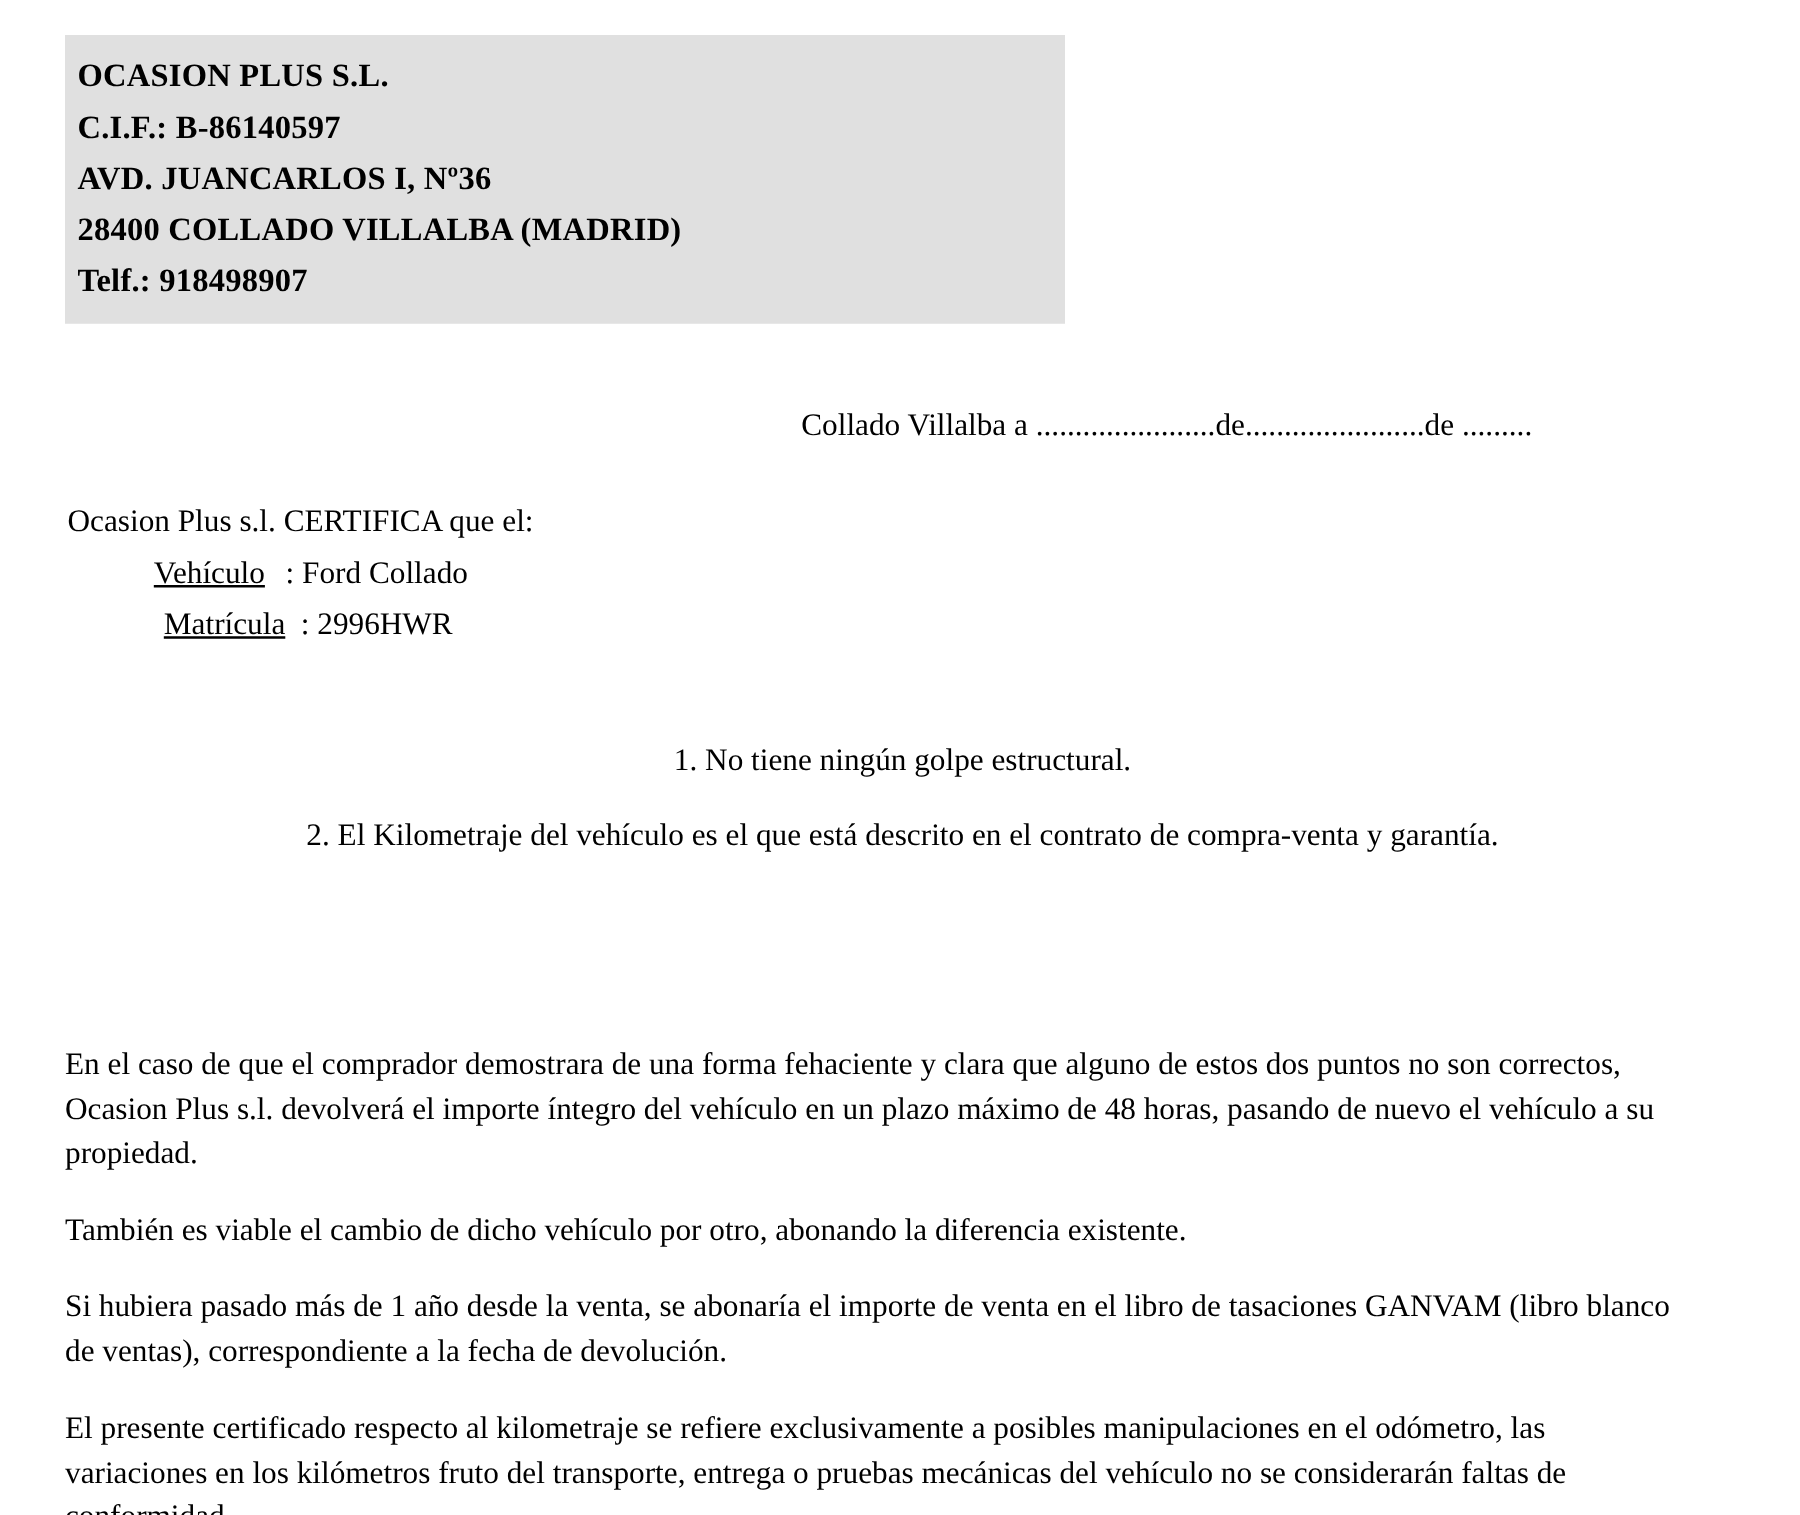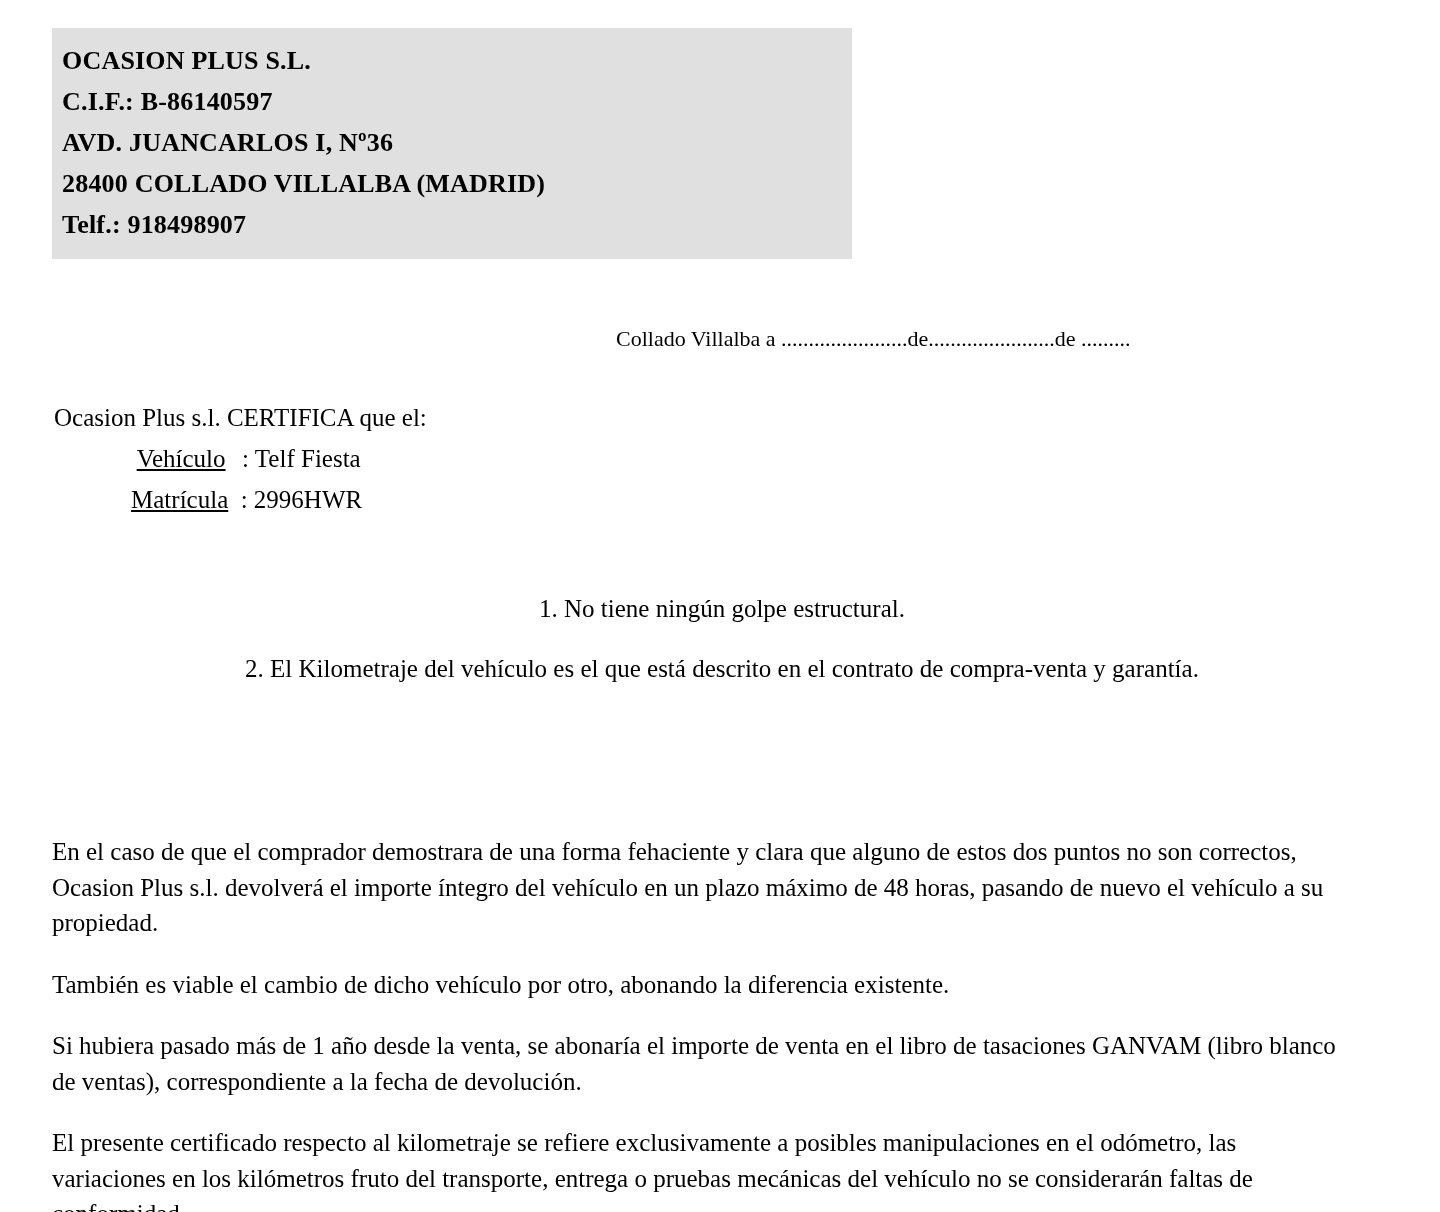--- a/index.html
+++ b/index.html
@@ -35,23 +35,23 @@
     font-weight: bold;
     font-size: 26px;
     line-height: 1.58;
     letter-spacing: 0.2px;
     white-space: nowrap;
   }
 
   
   .date-line {
     position: absolute;
-    left: 616px;
+    left: 641px;
     top: 325px;
-    font-size: 22px;
+    font-size: 25px;
     line-height: 1.3;
     white-space: nowrap;
   }
 
   
   .certifica {
     position: absolute;
     left: 54px;
     top: 398px;
     font-size: 25px;
@@ -112,21 +112,21 @@
     <div class="lh-line">AVD. JUANCARLOS I, Nº36</div>
     <div class="lh-line">28400 COLLADO VILLALBA (MADRID)</div>
     <div class="lh-line">Telf.: 918498907</div>
   </div>
 
   <div class="date-line">Collado Villalba a .......................de.......................de .........</div>
 
   <div class="certifica">
     <div class="row">Ocasion Plus s.l. CERTIFICA que el:</div>
     <div class="row">
-      <span class="lbl-underline">Vehículo</span><span>: Telf Fiesta</span>
+      <span class="lbl-underline">Vehículo</span><span>: Ford Collado</span>
     </div>
     <div class="row">
       <span class="lbl-underline wide">Matrícula</span><span>: 2996HWR</span>
     </div>
   </div>
 
   <div class="points">
     <div class="pt">1. No tiene ningún golpe estructural.</div>
     <div class="pt">2. El Kilometraje del vehículo es el que está descrito en el contrato de compra-venta y garantía.</div>
   </div>

